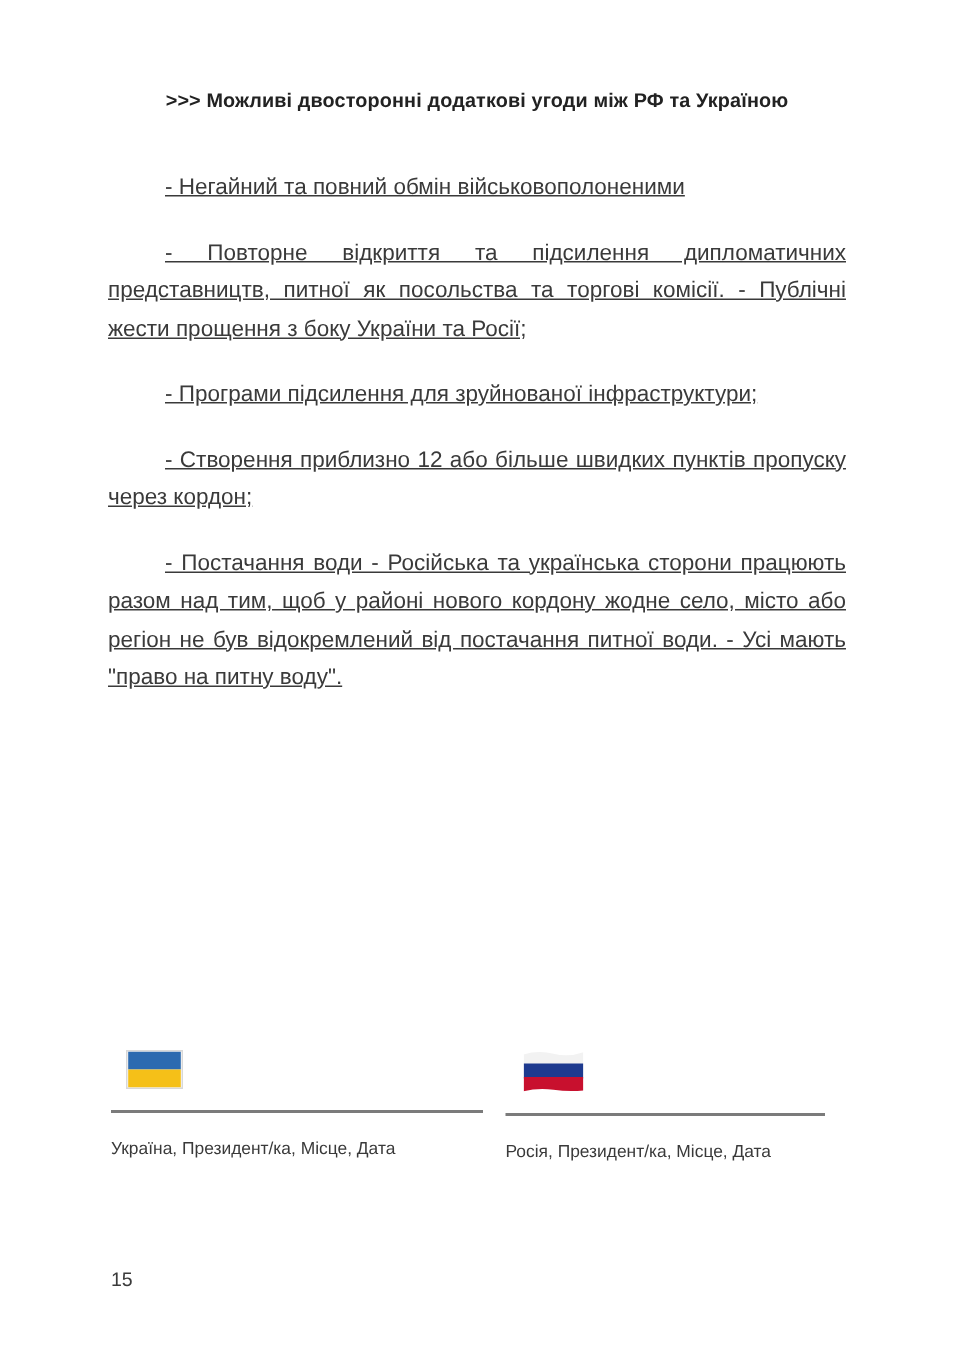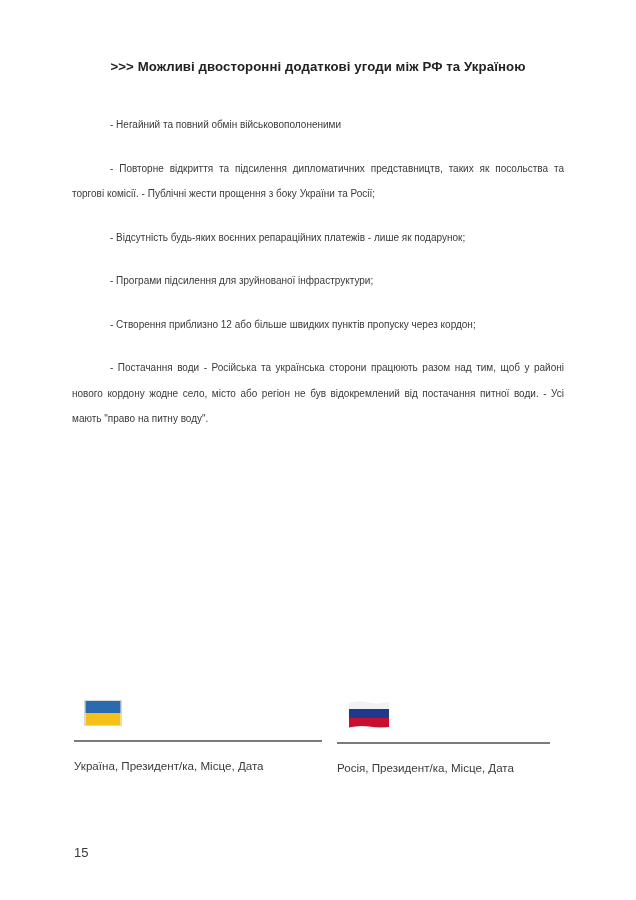--- a/index.html
+++ b/index.html
@@ -38,25 +38,26 @@
   .body-block {
     position: absolute;
     left: 72px;
     top: 112px;
     width: 492px;
   }
   .para {
     text-align: justify;
     text-justify: inter-word;
     text-indent: 38px;
-    font-size: 10px;
+    font-size: 15px;
     line-height: 25.5px;
     color: #3a3a3a;
     margin: 0 0 18px 0;
     hyphens: none;
+    text-decoration: underline;
   }
   .para:last-child { margin-bottom: 4px; }
 
   
   .sig-area {
     position: absolute;
     left: 72px;
     top: 700px;
     width: 492px;
   }
@@ -111,22 +112,21 @@
 </style>
 </head>
 <body>
 
 <div class="page">
 
   <div class="doc-title">&gt;&gt;&gt; Можливі двосторонні додаткові угоди між РФ та Україною</div>
 
   <div class="body-block">
     <p class="para">- Негайний та повний обмін військовополоненими</p>
-    <p class="para">- Повторне відкриття та підсилення дипломатичних представництв, таких як посольства та торгові комісії. - Публічні жести прощення з боку України та Росії;</p>
-    <p class="para">- Відсутність будь-яких воєнних репараційних платежів - лише як подарунок;</p>
+    <p class="para">- Повторне відкриття та підсилення дипломатичних представництв, питної як посольства та торгові комісії. - Публічні жести прощення з боку України та Росії;</p>
     <p class="para">- Програми підсилення для зруйнованої інфраструктури;</p>
     <p class="para">- Створення приблизно 12 або більше швидких пунктів пропуску через кордон;</p>
     <p class="para">- Постачання води - Російська та українська сторони працюють разом над тим, щоб у районі нового кордону жодне село, місто або регіон не був відокремлений від постачання питної води. - Усі мають "право на питну воду".</p>
   </div>
 
   <div class="sig-area">
     <div class="sig-row">
 
       <div class="sig-col left">
         <svg class="flag left-flag" viewBox="0 0 38 26">

